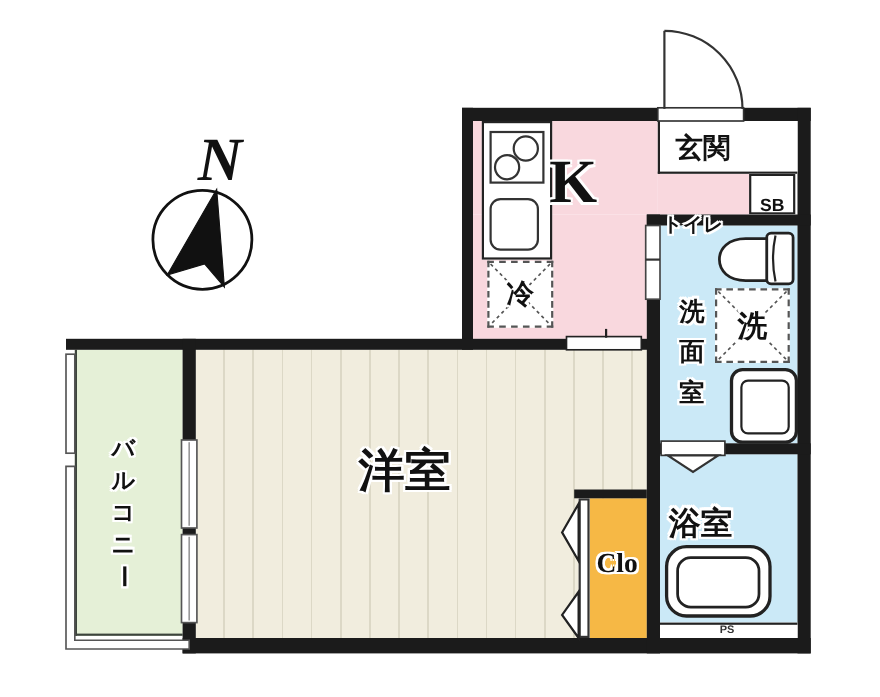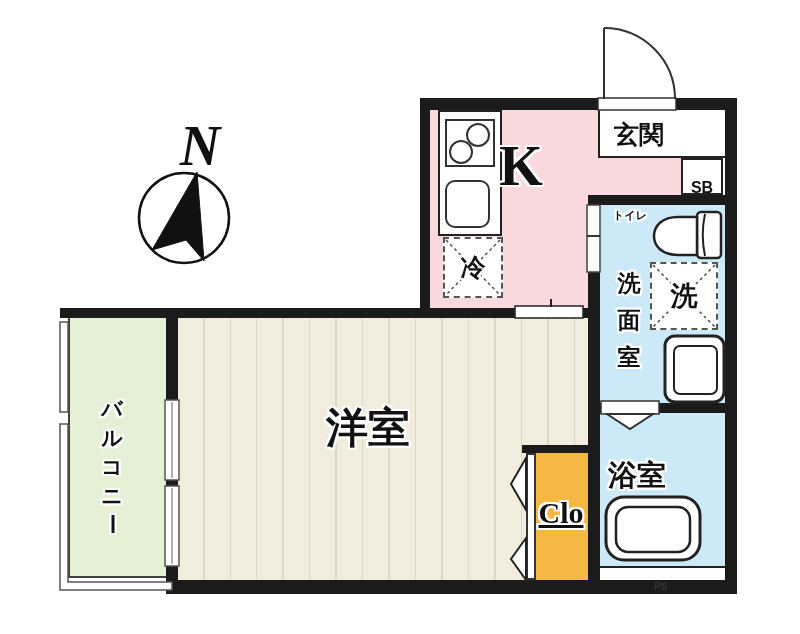--- a/index.html
+++ b/index.html
@@ -147,37 +147,37 @@
   <div class="lbl serif" style="left:200px;top:146px;font-size:56px;font-style:italic;">N</div>
 
   <div class="lbl" style="left:639px;top:134px;font-size:25px;">玄関</div>
 
   <div class="lbl" style="left:702px;top:176px;font-size:16px;text-shadow:none;font-weight:bold;margin-top:12px;">SB</div>
 
   <div class="lbl serif" style="left:521px;top:166px;font-size:56px;">K</div>
 
   <div class="lbl" style="left:473px;top:267px;font-size:25px;">冷</div>
 
-  <div class="lbl" style="left:630px;top:215px;font-size:11px;">トイレ</div>
+  <div class="lbl" style="left:630px;top:204px;font-size:18px;">トイレ</div>
 
   <div class="lbl" style="left:684px;top:296px;font-size:27px;">洗</div>
 
   <div class="lbl vert" style="left:629px;top:320px;font-size:23px;line-height:37px;">
     <span>洗</span>
     <span>面</span>
     <span>室</span>
   </div>
 
   <div class="lbl" style="left:637px;top:476px;font-size:29px;">浴室</div>
 
-  <div class="lbl" style="left:661px;top:573px;font-size:10px;text-shadow:none;color:#333;margin-top:13px;">PS</div>
+  <div class="lbl" style="left:661px;top:573px;font-size:10px;text-shadow:none;color:#333;">PS</div>
 
   <div class="lbl" style="left:368px;top:428px;font-size:42px;text-align:center;">洋室</div>
 
-  <div class="lbl serif" style="left:561px;top:513px;font-size:30px;text-decoration:underline;">Clo</div>
+  <div class="lbl serif" style="left:561px;top:513px;font-size:25px;">Clo</div>
 
   <div class="lbl vert" style="left:112px;top:466px;font-size:21px;line-height:29px;">
     <span>バ</span>
     <span>ル</span>
     <span>コ</span>
     <span>ニ</span>
     <span class="rot">ー</span>
   </div>
 
 </div>

